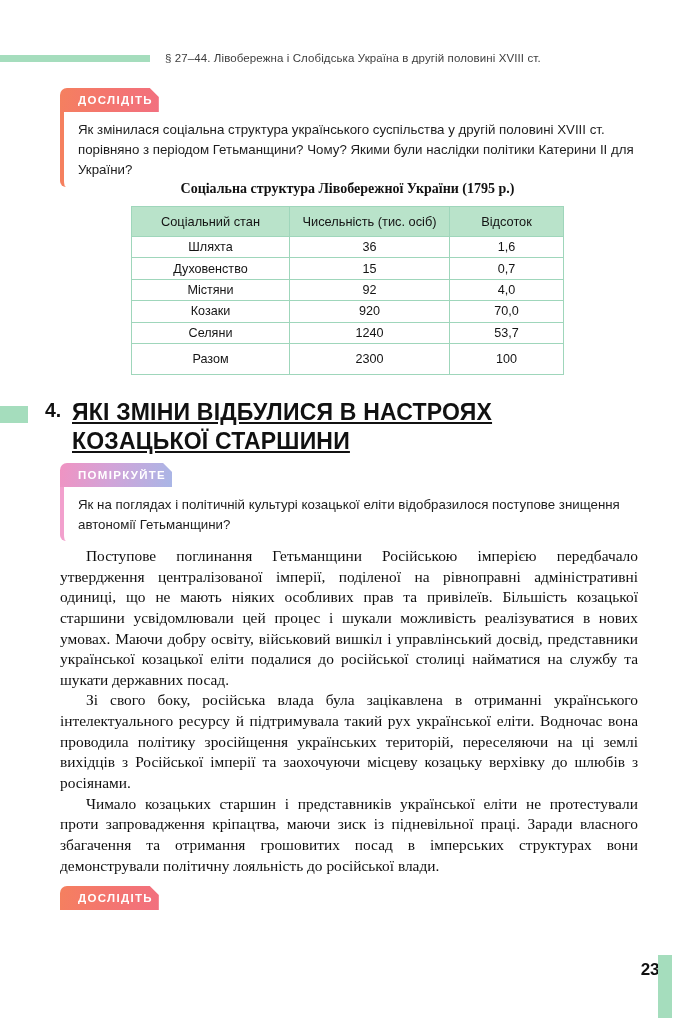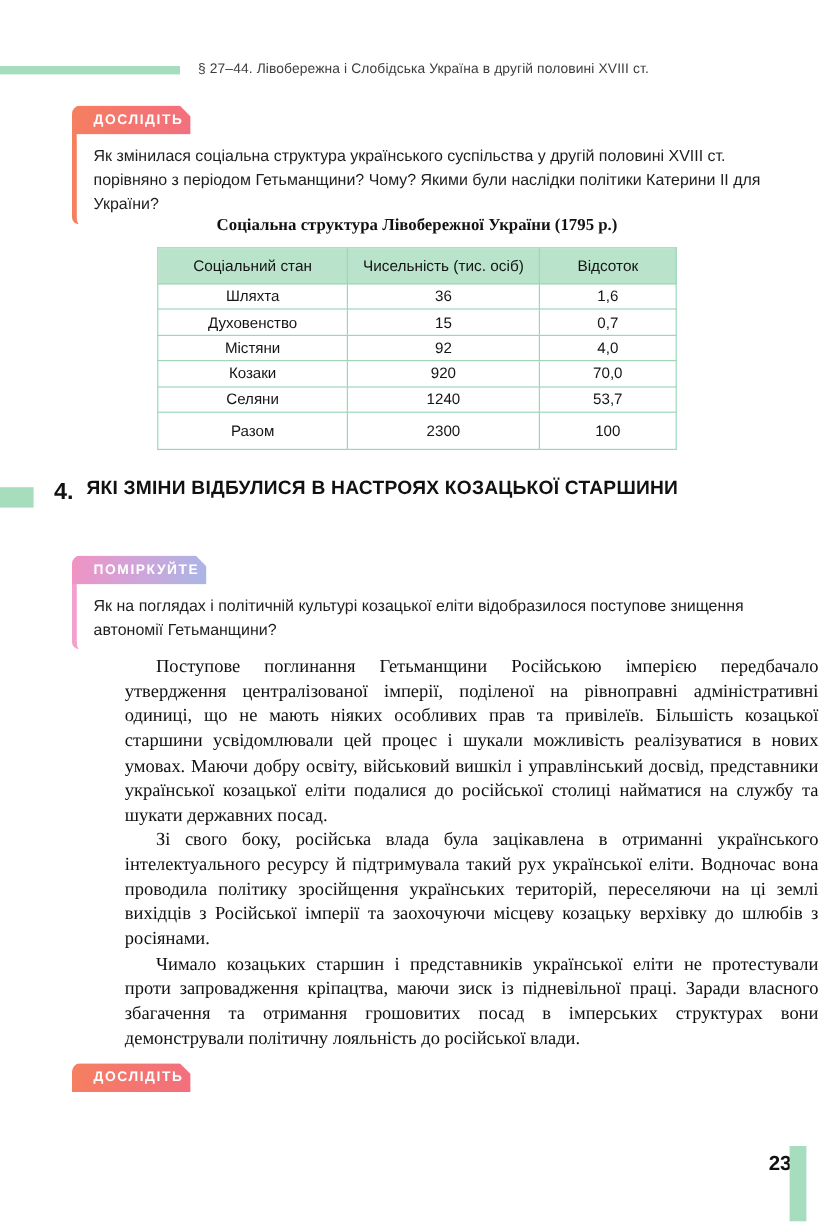--- a/index.html
+++ b/index.html
@@ -137,41 +137,41 @@
     flex: 0 0 auto;
     font-size: 19.5px;
     font-weight: bold;
     color: #111111;
     text-align: left;
     padding-left: 17px;
     box-sizing: border-box;
     line-height: 1.28;
   }
   .head-title {
-    font-size: 16px;
+    font-size: 23px;
     font-weight: bold;
     color: #111111;
     line-height: 1.28;
     letter-spacing: 0.2px;
     max-width: 545px;
+    text-decoration: underline;
   }
 
   
   .prose {
     position: absolute;
     left: 60px;
     width: 578px;
     font-family: "Liberation Serif", serif;
     font-size: 15.4px;
     line-height: 1.34;
     color: #0f0f0f;
     text-align: justify;
     -webkit-hyphens: auto;
     hyphens: auto;
-    margin-left: 44px;
   }
   .prose p {
     margin: 0;
     text-indent: 26px;
   }
 
   
   .page-number {
     position: absolute;
     right: 26px;

